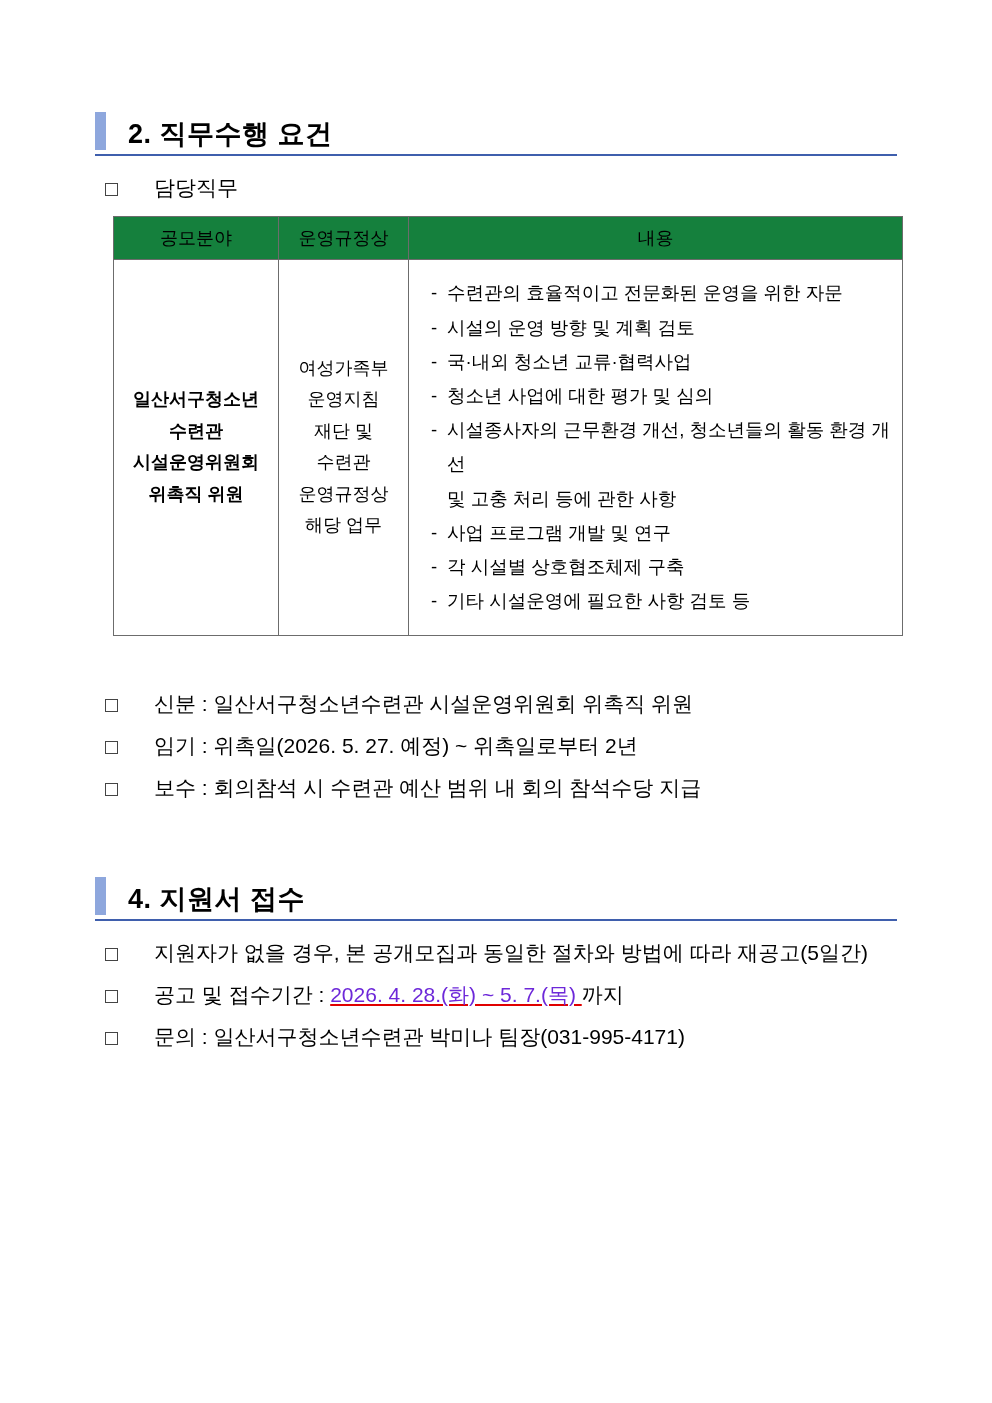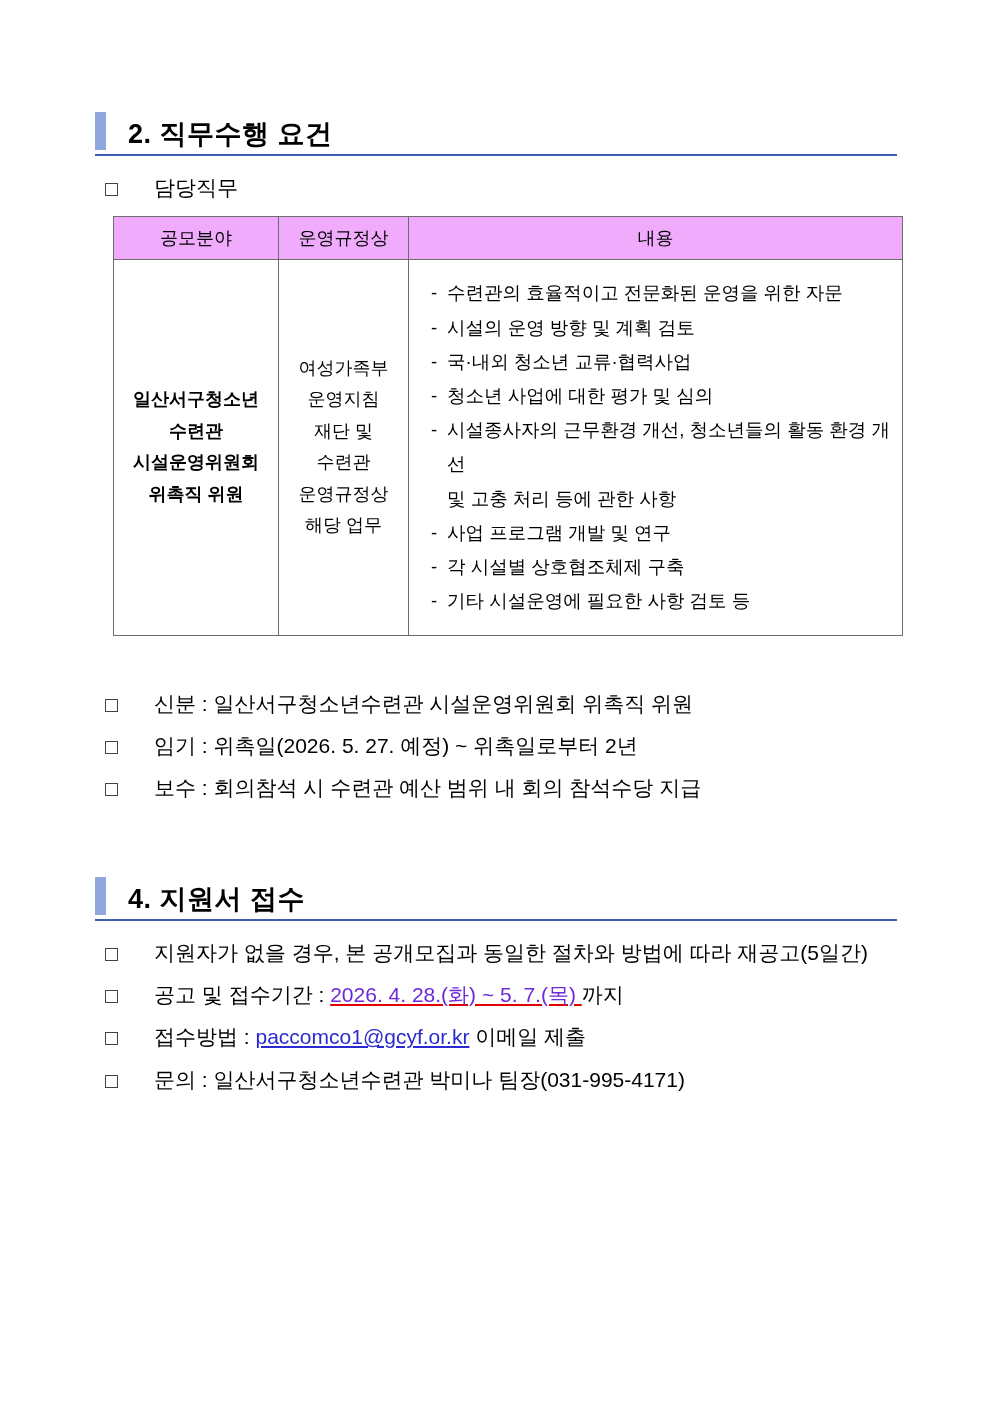--- a/index.html
+++ b/index.html
@@ -75,21 +75,21 @@
     border-collapse: collapse;
     width: 790px;
     margin: 6px 0 0 18px;
     table-layout: fixed;
   }
   table.duty th, table.duty td {
     border: 1px solid #6c6c6c;
     vertical-align: middle;
   }
   table.duty th {
-    background: #f0abfc;
+    background: #15803d;
     font-size: 18px;
     font-weight: normal;
     padding: 9px 4px;
     text-align: center;
   }
   .col1 { width: 165px; }
   .col2 { width: 130px; }
   .cell-center {
     text-align: center;
     font-size: 18px;
@@ -244,24 +244,20 @@
     <div class="bul-line">
       <span class="bul-box"></span>
       <span class="bul-text">지원자가 없을 경우, 본 공개모집과 동일한 절차와 방법에 따라 재공고(5일간)</span>
     </div>
 
     <div class="bul-line">
       <span class="bul-box"></span>
       <span class="bul-text"><span>공고 및 접수기간 : </span><span class="u-red">2026. 4. 28.(화) ~ 5. 7.(목) </span><span>까지</span></span>
     </div>
 
-    <div class="bul-line">
-      <span class="bul-box"></span>
-      <span class="bul-text"><span>접수방법 : </span><span class="link">paccomco1@gcyf.or.kr</span><span> 이메일 제출</span></span>
-    </div>
 
     <div class="bul-line">
       <span class="bul-box"></span>
       <span class="bul-text">문의 : 일산서구청소년수련관 박미나 팀장(031-995-4171)</span>
     </div>
   </div>
 
 </div>
 
 </body></html>

